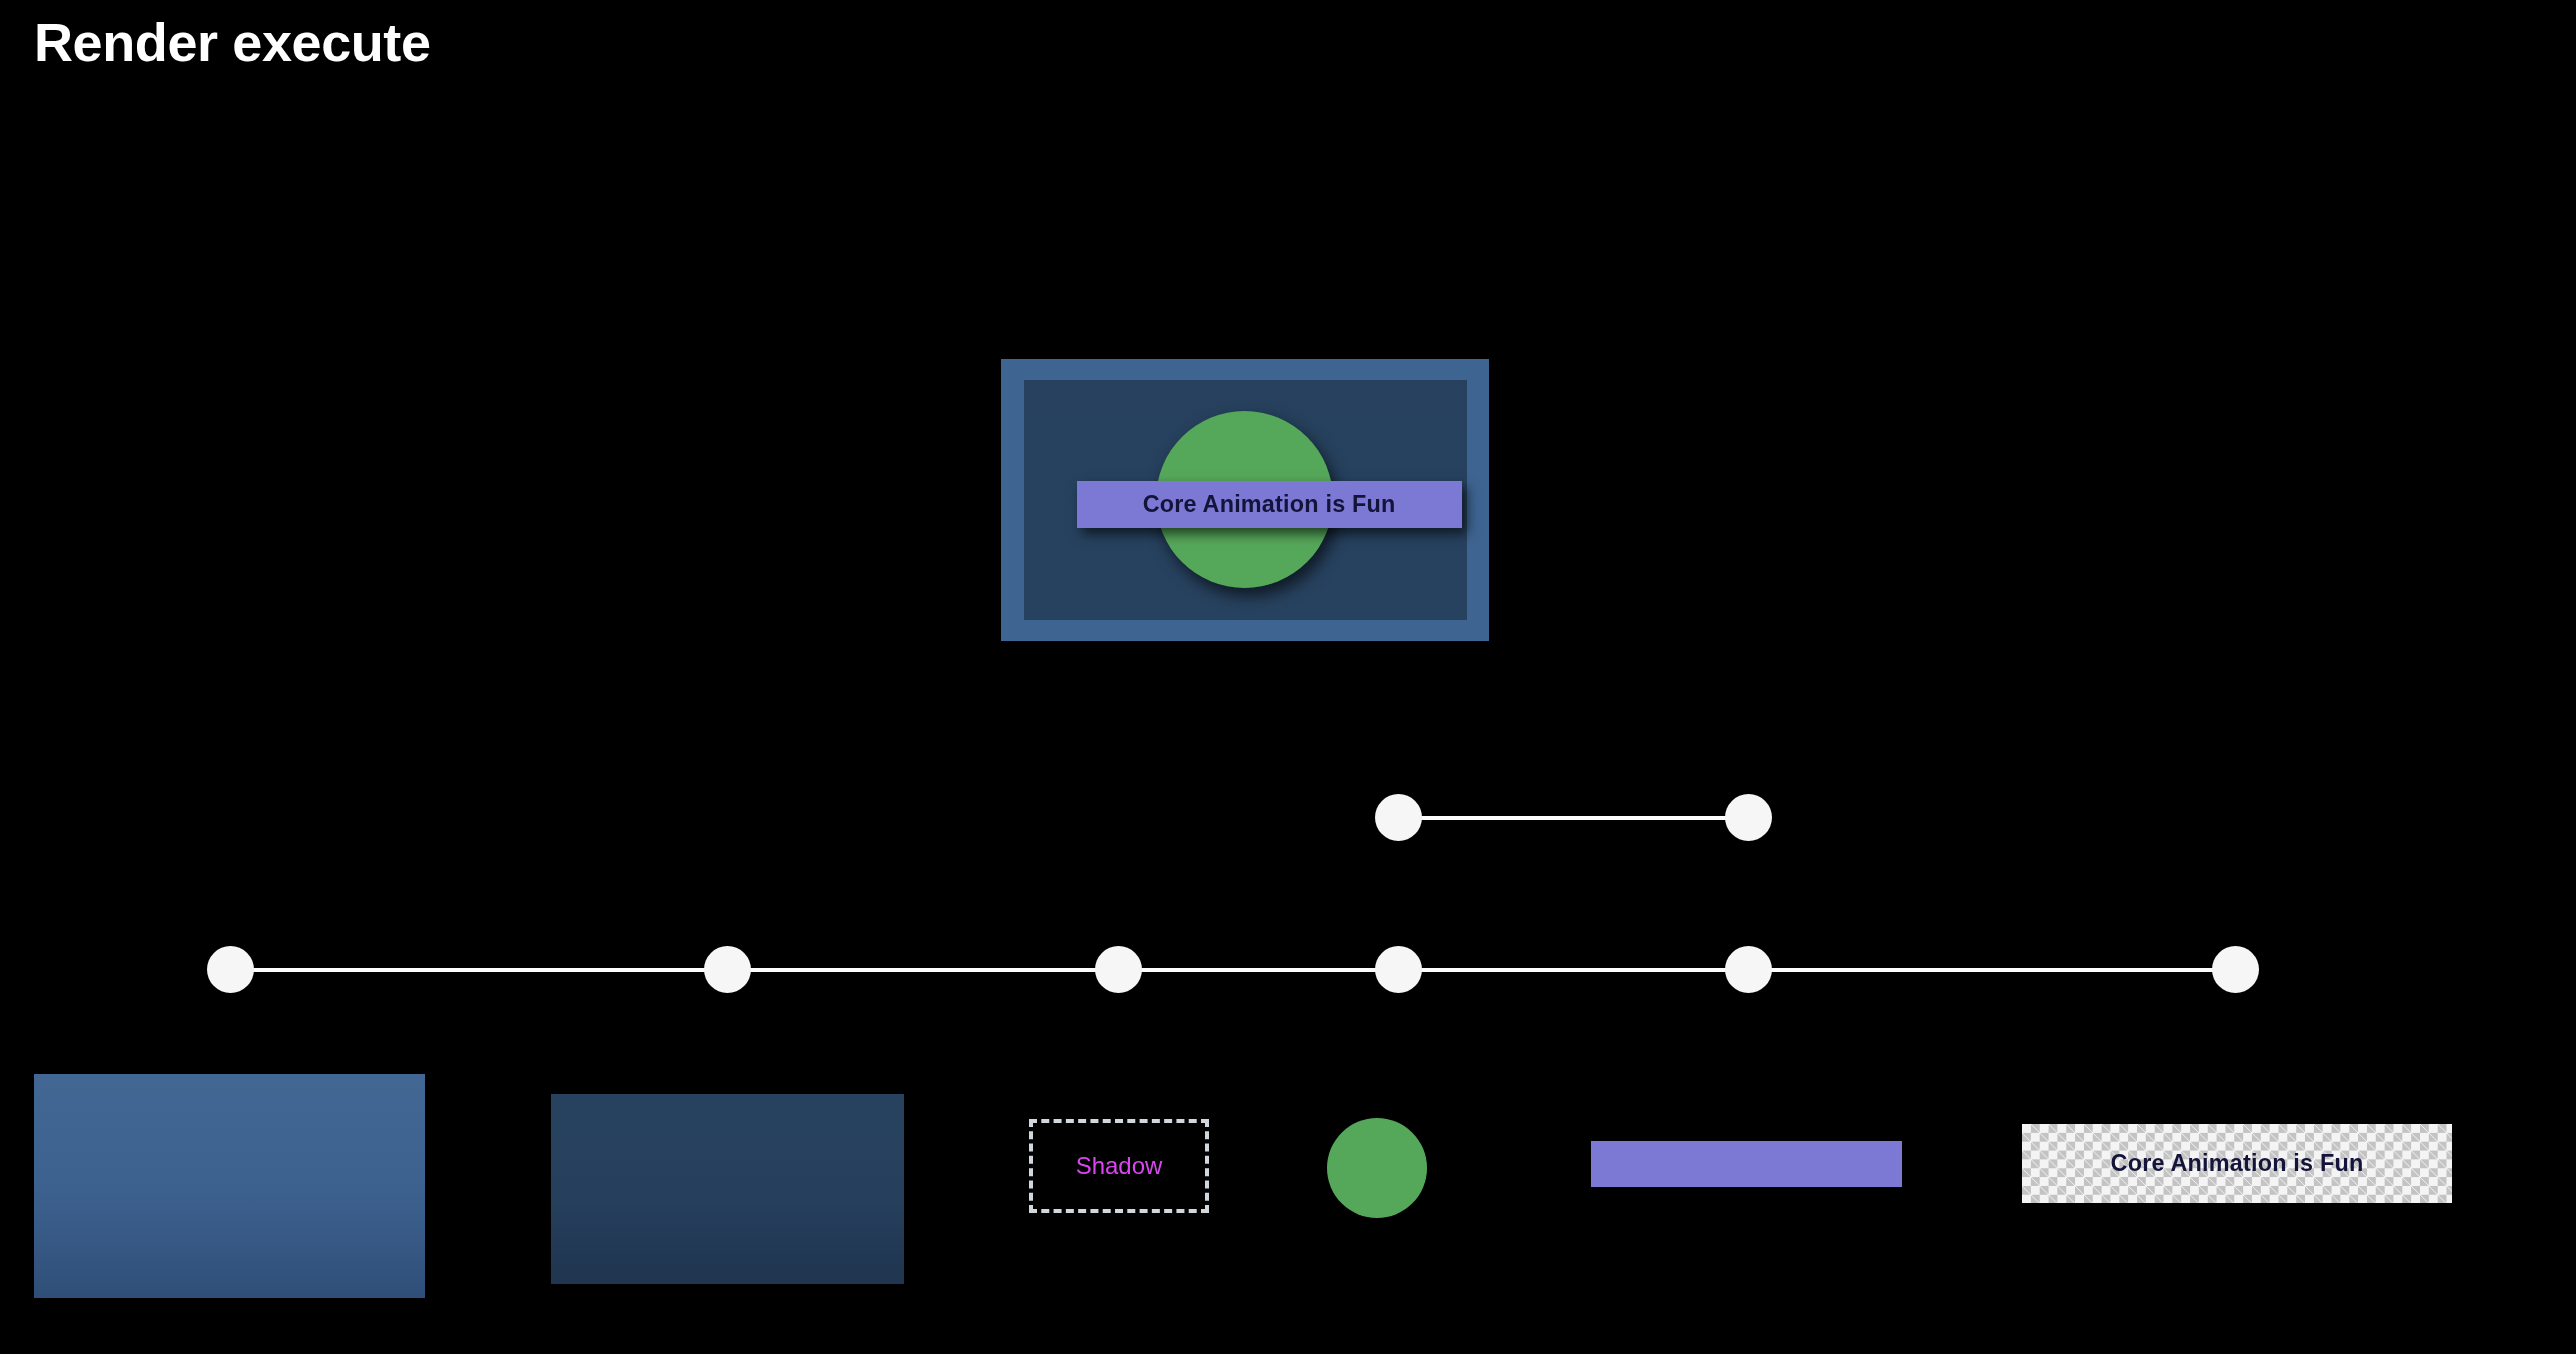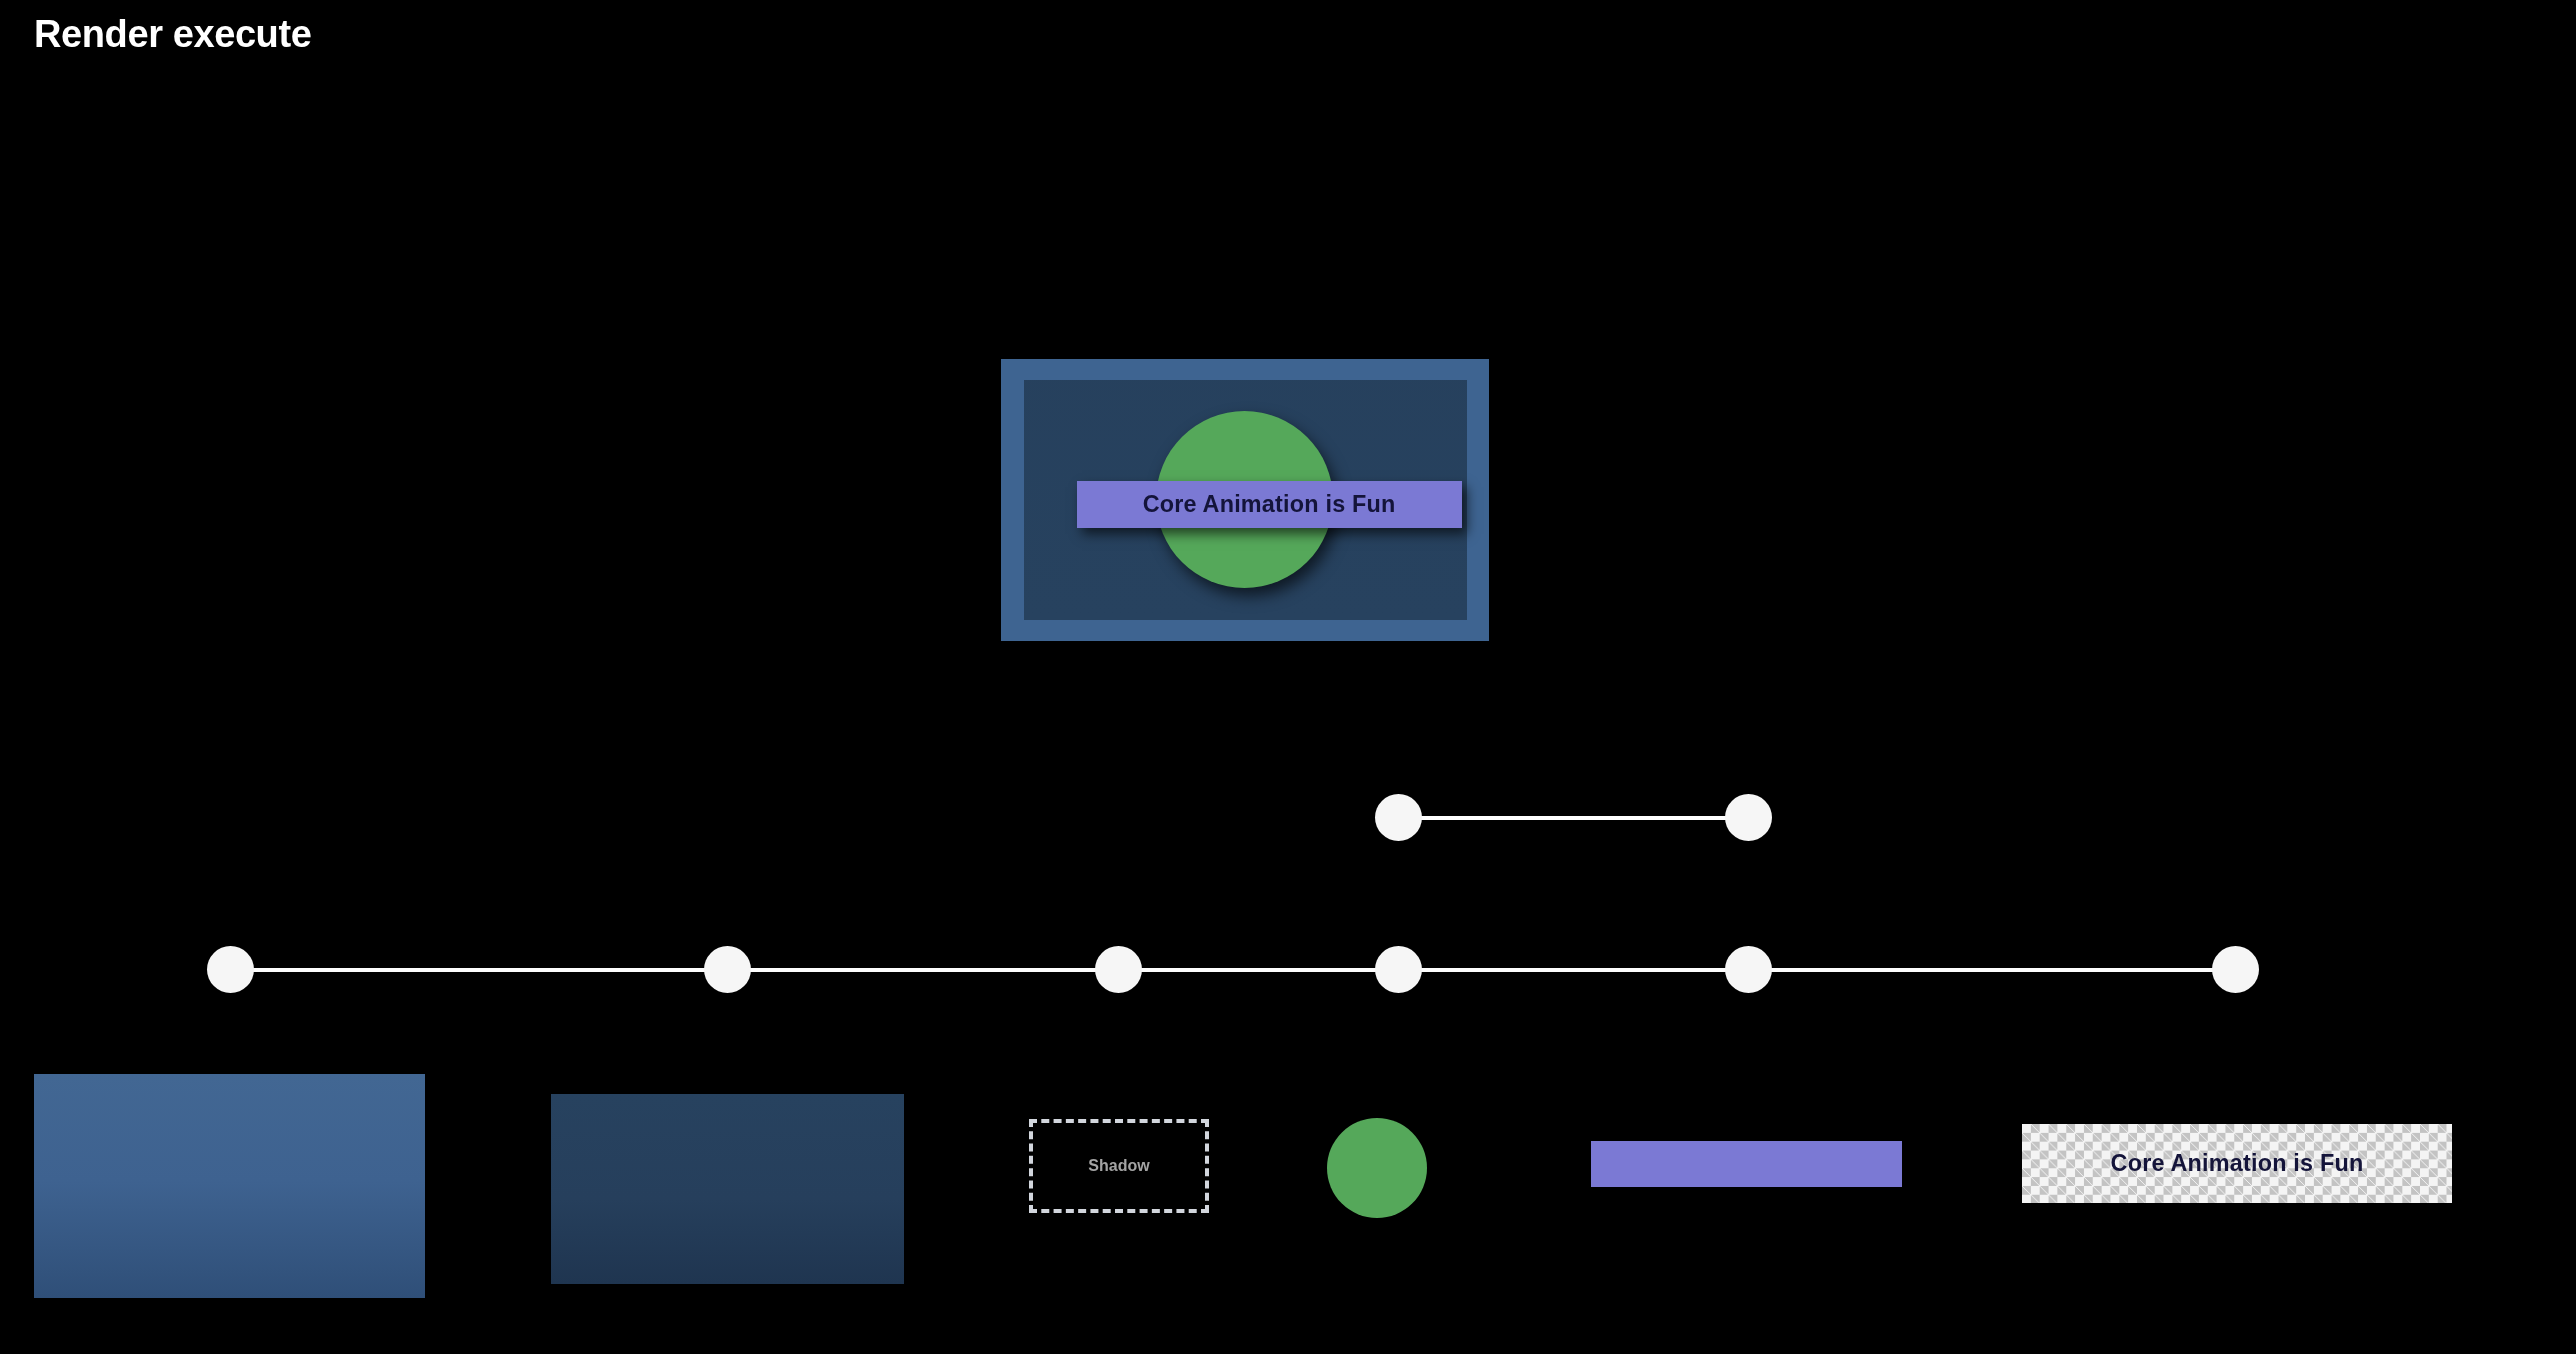--- a/index.html
+++ b/index.html
@@ -15,21 +15,21 @@
     overflow: hidden;
     font-family: "Liberation Sans", sans-serif;
     -webkit-font-smoothing: antialiased;
   }
 
   
   #page-title {
     position: absolute;
     left: 34px;
     top: 14.5px;
-    font-size: 38px;
+    font-size: 54px;
     font-weight: bold;
     color: #ffffff;
     letter-spacing: -0.4px;
     line-height: 1.0;
     white-space: nowrap;
   }
 
   
   #composited-card {
     position: absolute;
@@ -145,23 +145,23 @@
     top: 56px;
     width: 180px;
     height: 94px;
     border: 4px dashed #d2d6dd;
     box-sizing: border-box;
     display: flex;
     align-items: center;
     justify-content: center;
   }
   #layer-shadow-label {
-    font-size: 16px;
-    font-weight: bold;
-    color: #a3a3a3;
+    font-size: 24px;
+    font-weight: normal;
+    color: #d946ef;
   }
   #layer-circle {
     left: 1327px;
     top: 55px;
     width: 100px;
     height: 100px;
     border-radius: 50%;
     background: #55a85a;
   }
   #layer-bar {

